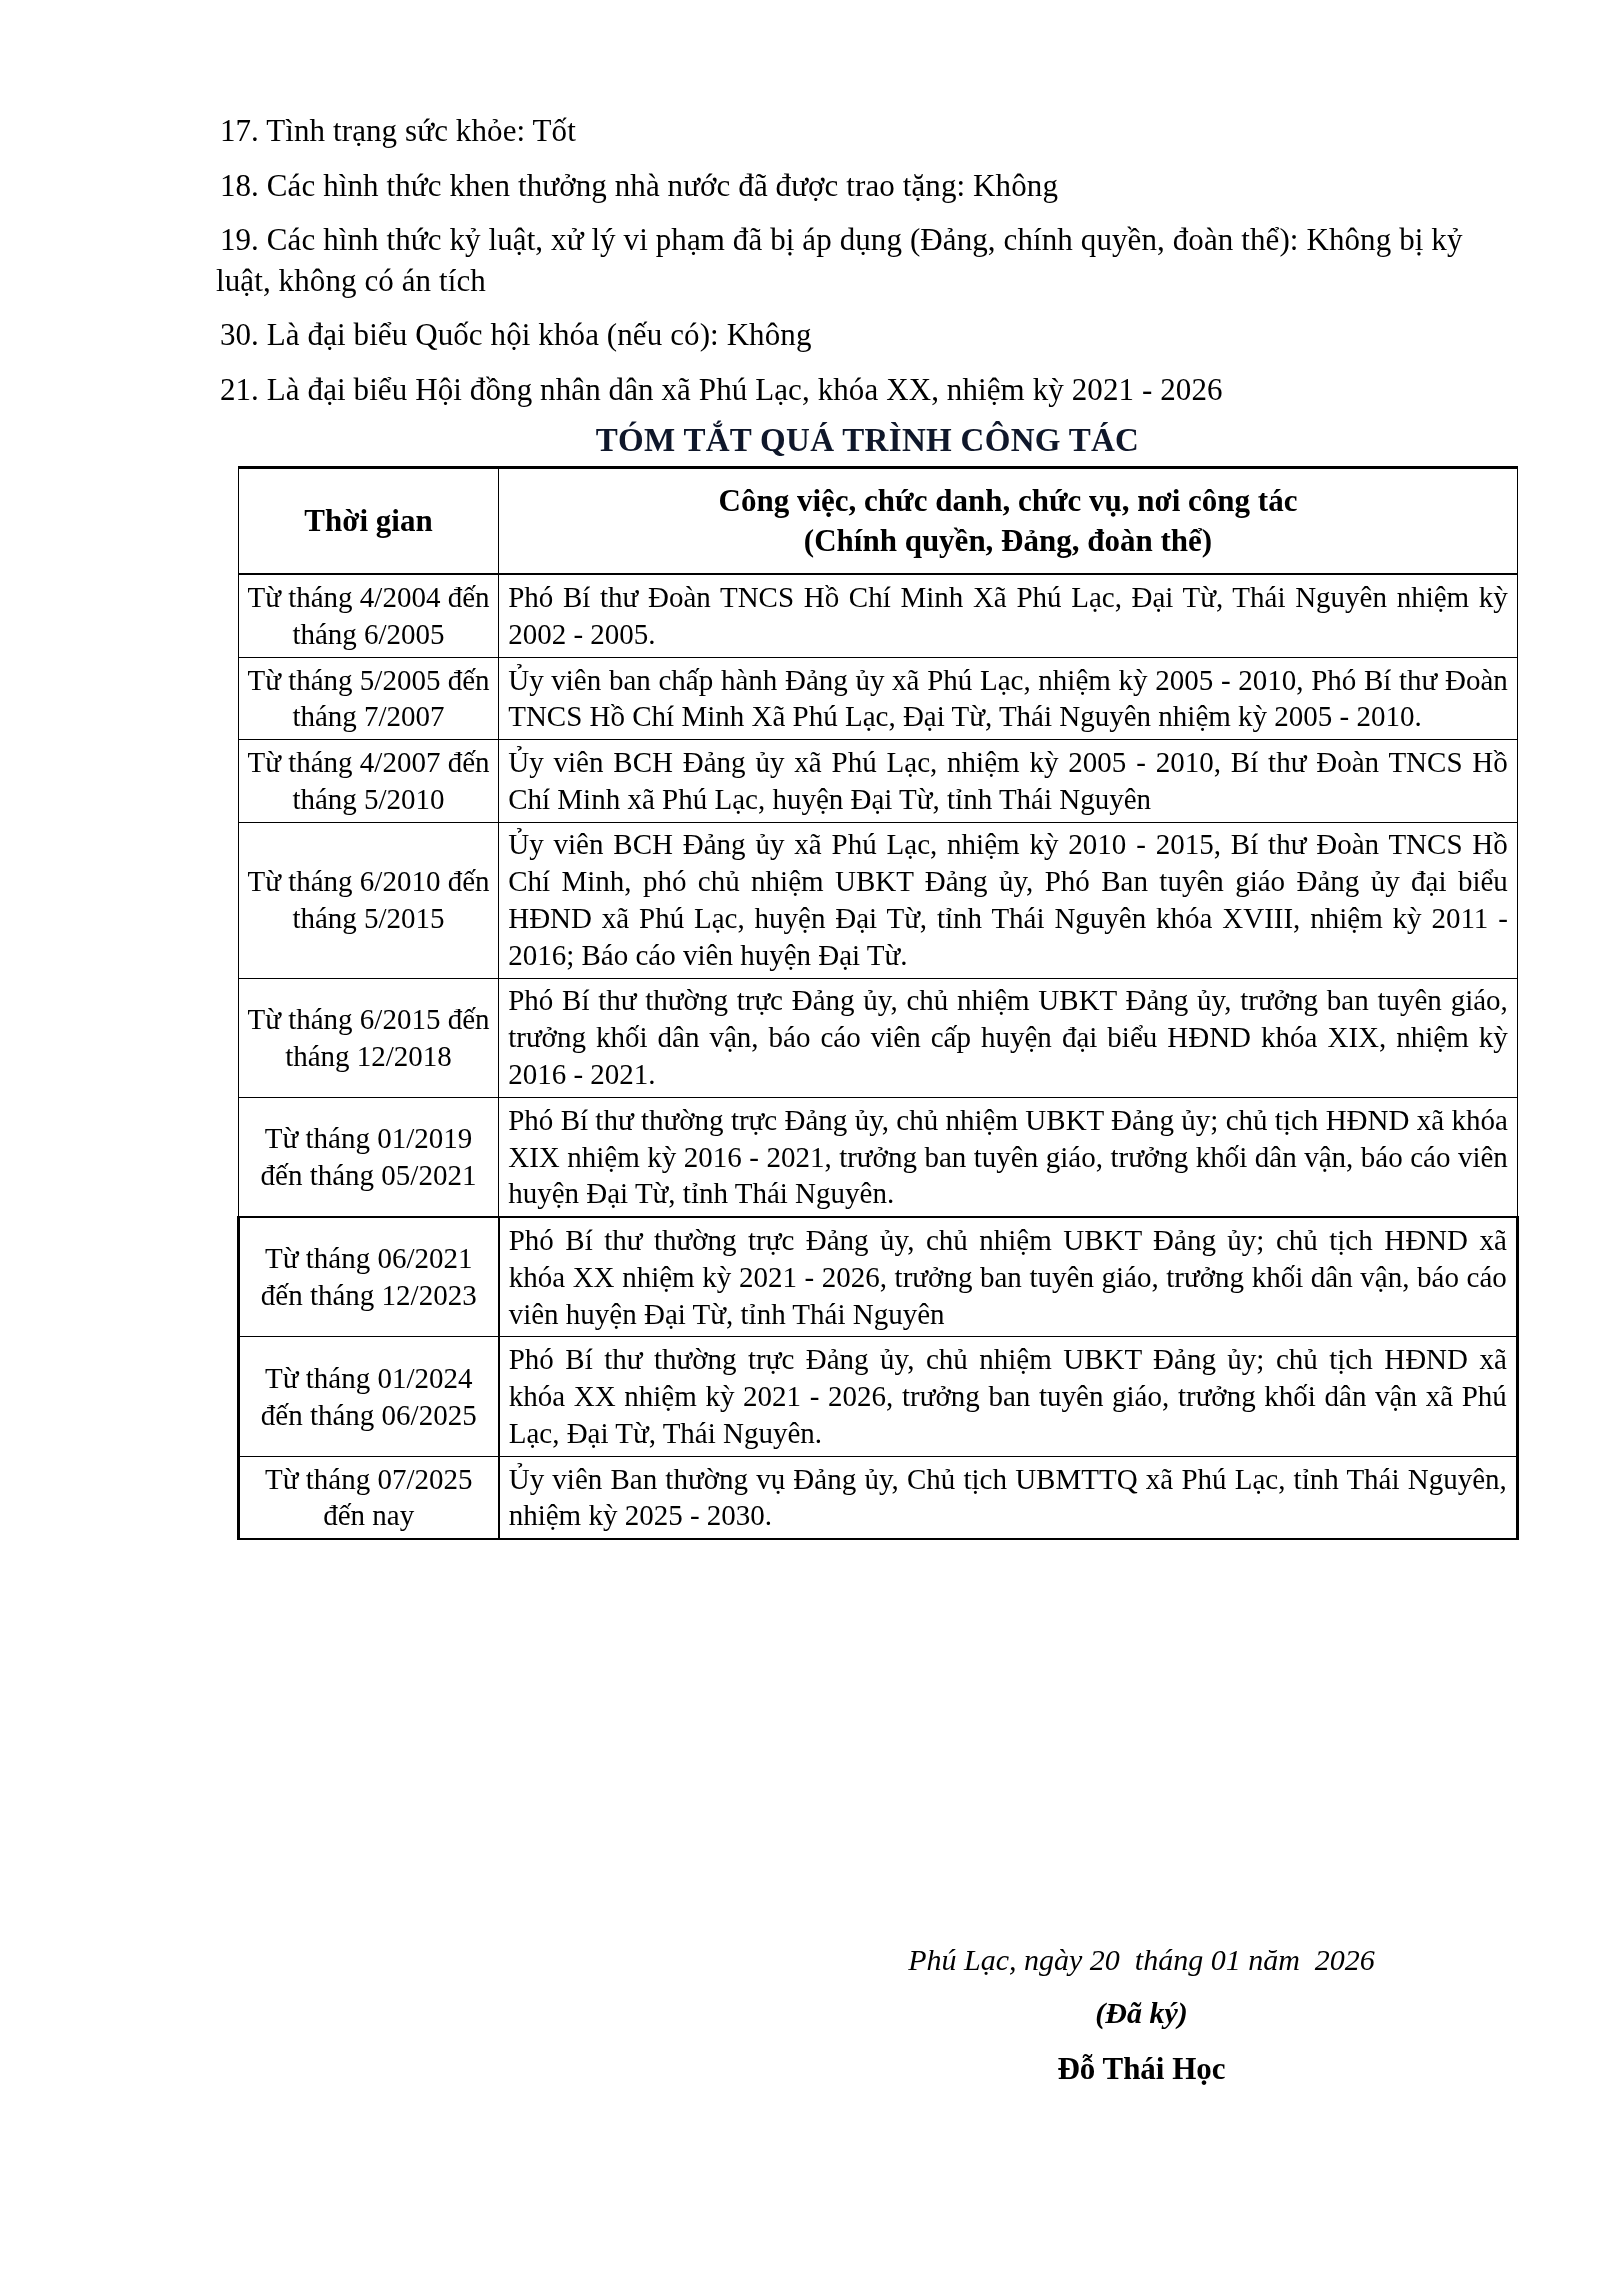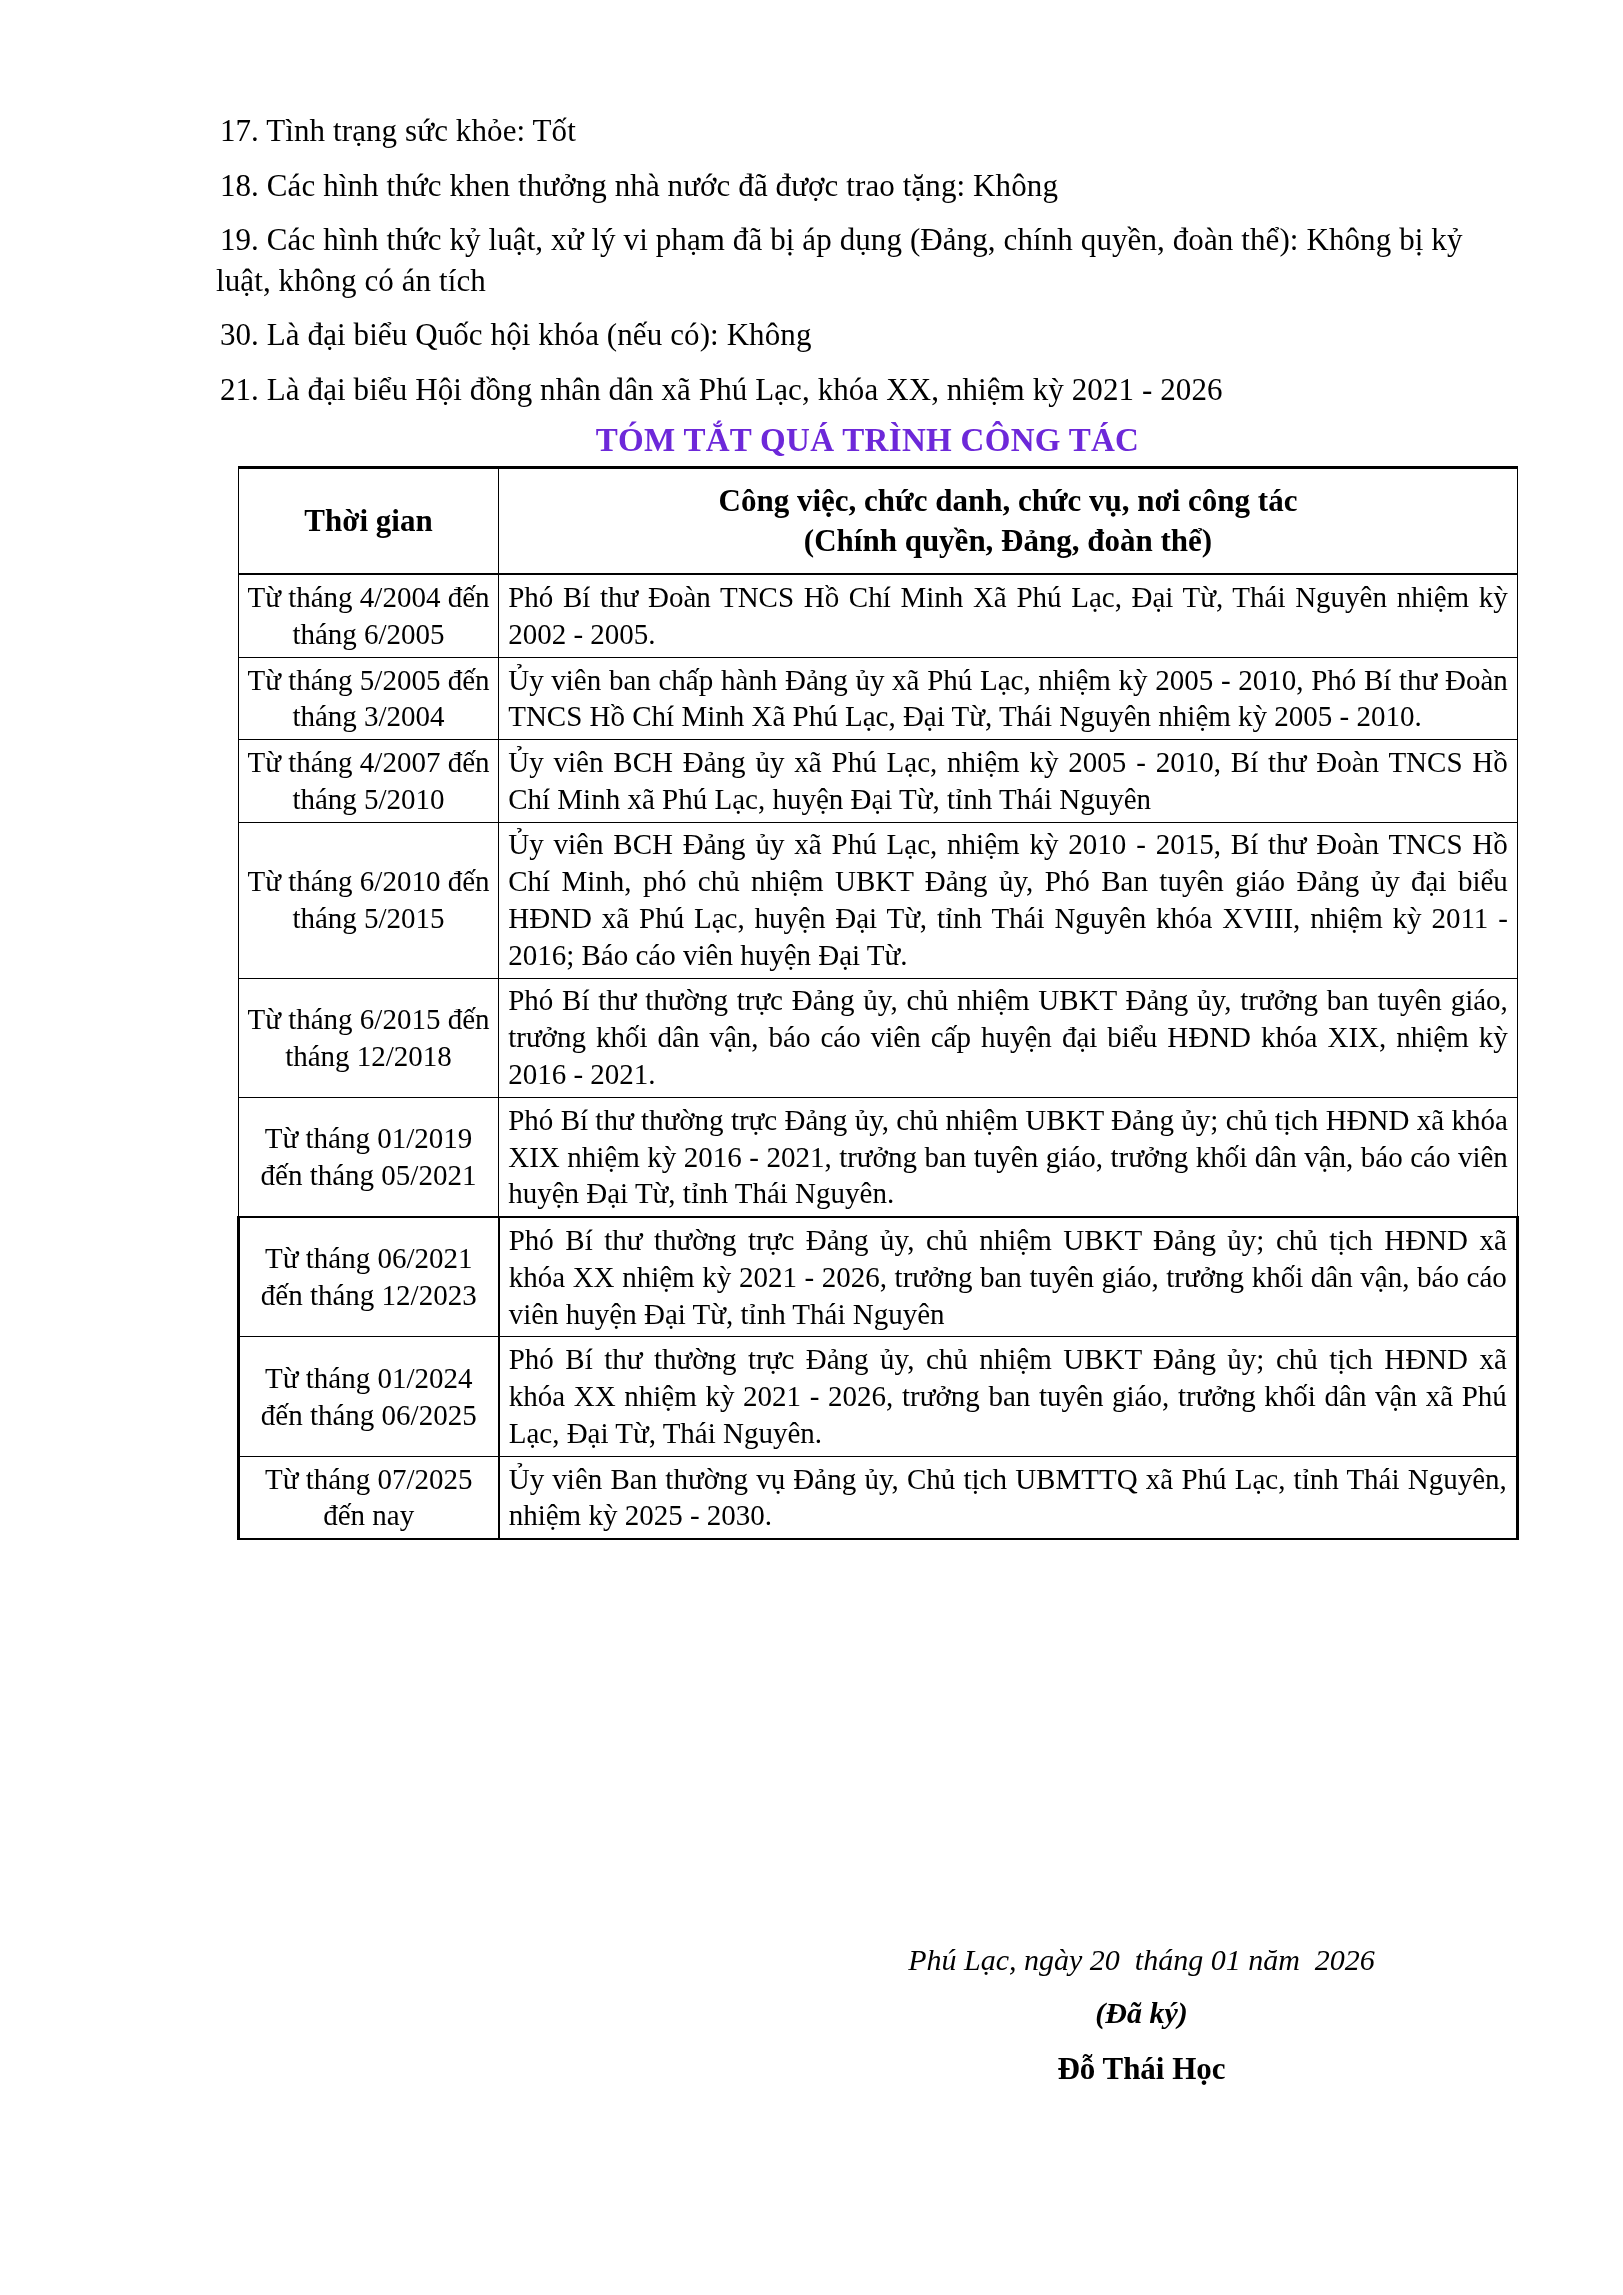--- a/index.html
+++ b/index.html
@@ -45,21 +45,21 @@
 
   
   .doc-title {
     position: absolute;
     left: 228px;
     top: 424px;
     width: 1279px;
     text-align: center;
     font-size: 33px;
     font-weight: bold;
-    color: #6d28d9;
+    color: #0f172a;
     letter-spacing: 0.3px;
     line-height: 1.0;
   }
 
   
   .career-table-wrap {
     position: absolute;
     left: 237px;
     top: 466px;
     width: 1279px;
@@ -167,21 +167,21 @@
             <div>(Chính quyền, Đảng, đoàn thể)</div>
           </th>
         </tr>
       </thead>
       <tbody>
         <tr>
           <td class="time">Từ tháng 4/2004 đến tháng 6/2005</td>
           <td class="desc">Phó Bí thư Đoàn TNCS Hồ Chí Minh Xã Phú Lạc, Đại Từ, Thái Nguyên nhiệm kỳ 2002 - 2005.</td>
         </tr>
         <tr>
-          <td class="time">Từ tháng 5/2005 đến tháng 3/2004</td>
+          <td class="time">Từ tháng 5/2005 đến tháng 7/2007</td>
           <td class="desc">Ủy viên ban chấp hành Đảng ủy xã Phú Lạc, nhiệm kỳ 2005 - 2010, Phó Bí thư Đoàn TNCS Hồ Chí Minh Xã Phú Lạc, Đại Từ, Thái Nguyên nhiệm kỳ 2005 - 2010.</td>
         </tr>
         <tr>
           <td class="time">Từ tháng 4/2007 đến tháng 5/2010</td>
           <td class="desc">Ủy viên BCH Đảng ủy xã Phú Lạc, nhiệm kỳ 2005 - 2010, Bí thư Đoàn TNCS Hồ Chí Minh xã Phú Lạc, huyện Đại Từ, tỉnh Thái Nguyên</td>
         </tr>
         <tr>
           <td class="time">Từ tháng 6/2010 đến tháng 5/2015</td>
           <td class="desc">Ủy viên BCH Đảng ủy xã Phú Lạc, nhiệm kỳ 2010 - 2015, Bí thư Đoàn TNCS Hồ Chí Minh, phó chủ nhiệm UBKT Đảng ủy, Phó Ban tuyên giáo Đảng ủy  đại biểu HĐND xã Phú Lạc, huyện Đại Từ, tỉnh Thái Nguyên khóa XVIII, nhiệm kỳ 2011 - 2016; Báo cáo viên huyện Đại Từ.</td>
         </tr>

